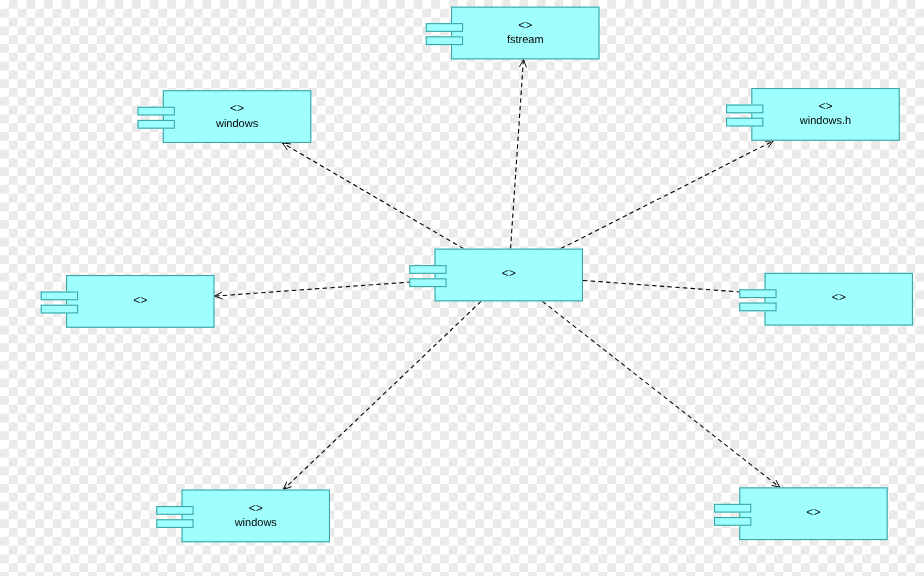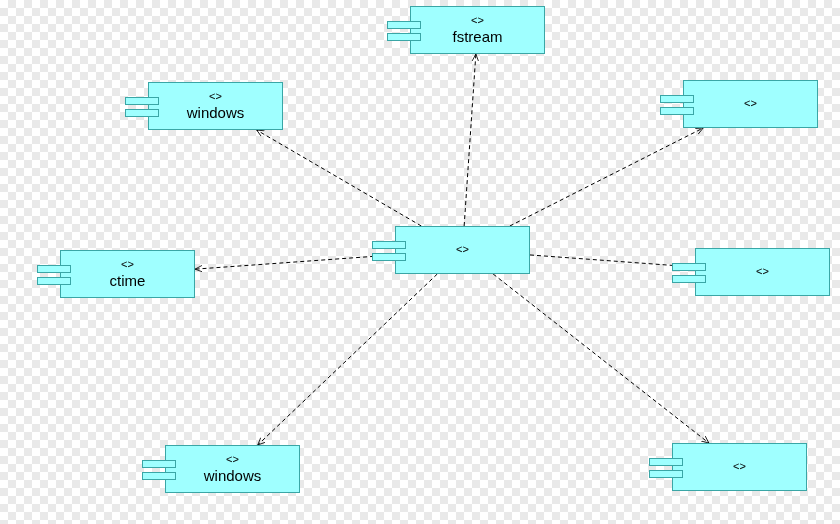--- a/index.html
+++ b/index.html
@@ -7,21 +7,21 @@
 .bg{position:absolute;inset:0;background-color:#fff;
     background-image:
       linear-gradient(45deg,#e9e9e9 25%,transparent 25%,transparent 75%,#e9e9e9 75%,#e9e9e9),
       linear-gradient(45deg,#e9e9e9 25%,transparent 25%,transparent 75%,#e9e9e9 75%,#e9e9e9);
     background-size:16px 16px;background-position:0 0,8px 8px}
 .canvas{position:absolute;inset:0}
 svg.lines{position:absolute;inset:0;width:840px;height:524px;pointer-events:none}
 
 .comp{position:absolute;width:135px;height:48px;background:#9fffff;border:1px solid #3aa6a6;box-sizing:border-box;text-align:center;display:flex;flex-direction:column;justify-content:center;line-height:1.25}
 .stereo{font-size:11px}
-.name{font-size:15px}
+.name{font-size:10px}
 
 .lug-container{position:absolute;left:-24px;top:14px;width:40px}
 .lug{width:34px;height:8px;background:#9fffff;border:1px solid #3aa6a6;margin-bottom:4px;box-sizing:border-box}
 </style>
 </head>
 <body>
 
 <div class="bg"></div>
 
 <div class="canvas">
@@ -64,28 +64,28 @@
         </div>
         <div class="stereo">&lt;<library>&gt;</library></div>
         <div class="name">windows</div>
       </div>
       <div class="comp" style="left: 683px; top: 80px;">
         <div class="lug-container">
           <div class="lug"></div>
           <div class="lug"></div>
         </div>
         <div class="stereo">&lt;<library>&gt;</library></div>
+        <div class="name">windows.h</div>
       </div>
       <div class="comp" style="left: 60px; top: 250px;">
         <div class="lug-container">
           <div class="lug"></div>
           <div class="lug"></div>
         </div>
         <div class="stereo">&lt;<library>&gt;</library></div>
-        <div class="name">ctime</div>
       </div>
       <div class="comp" style="left: 695px; top: 248px;">
         <div class="lug-container">
           <div class="lug"></div>
           <div class="lug"></div>
         </div>
         <div class="stereo">&lt;<library>&gt;</library></div>
       </div>
       <div class="comp" style="left: 165px; top: 445px;">
         <div class="lug-container">

